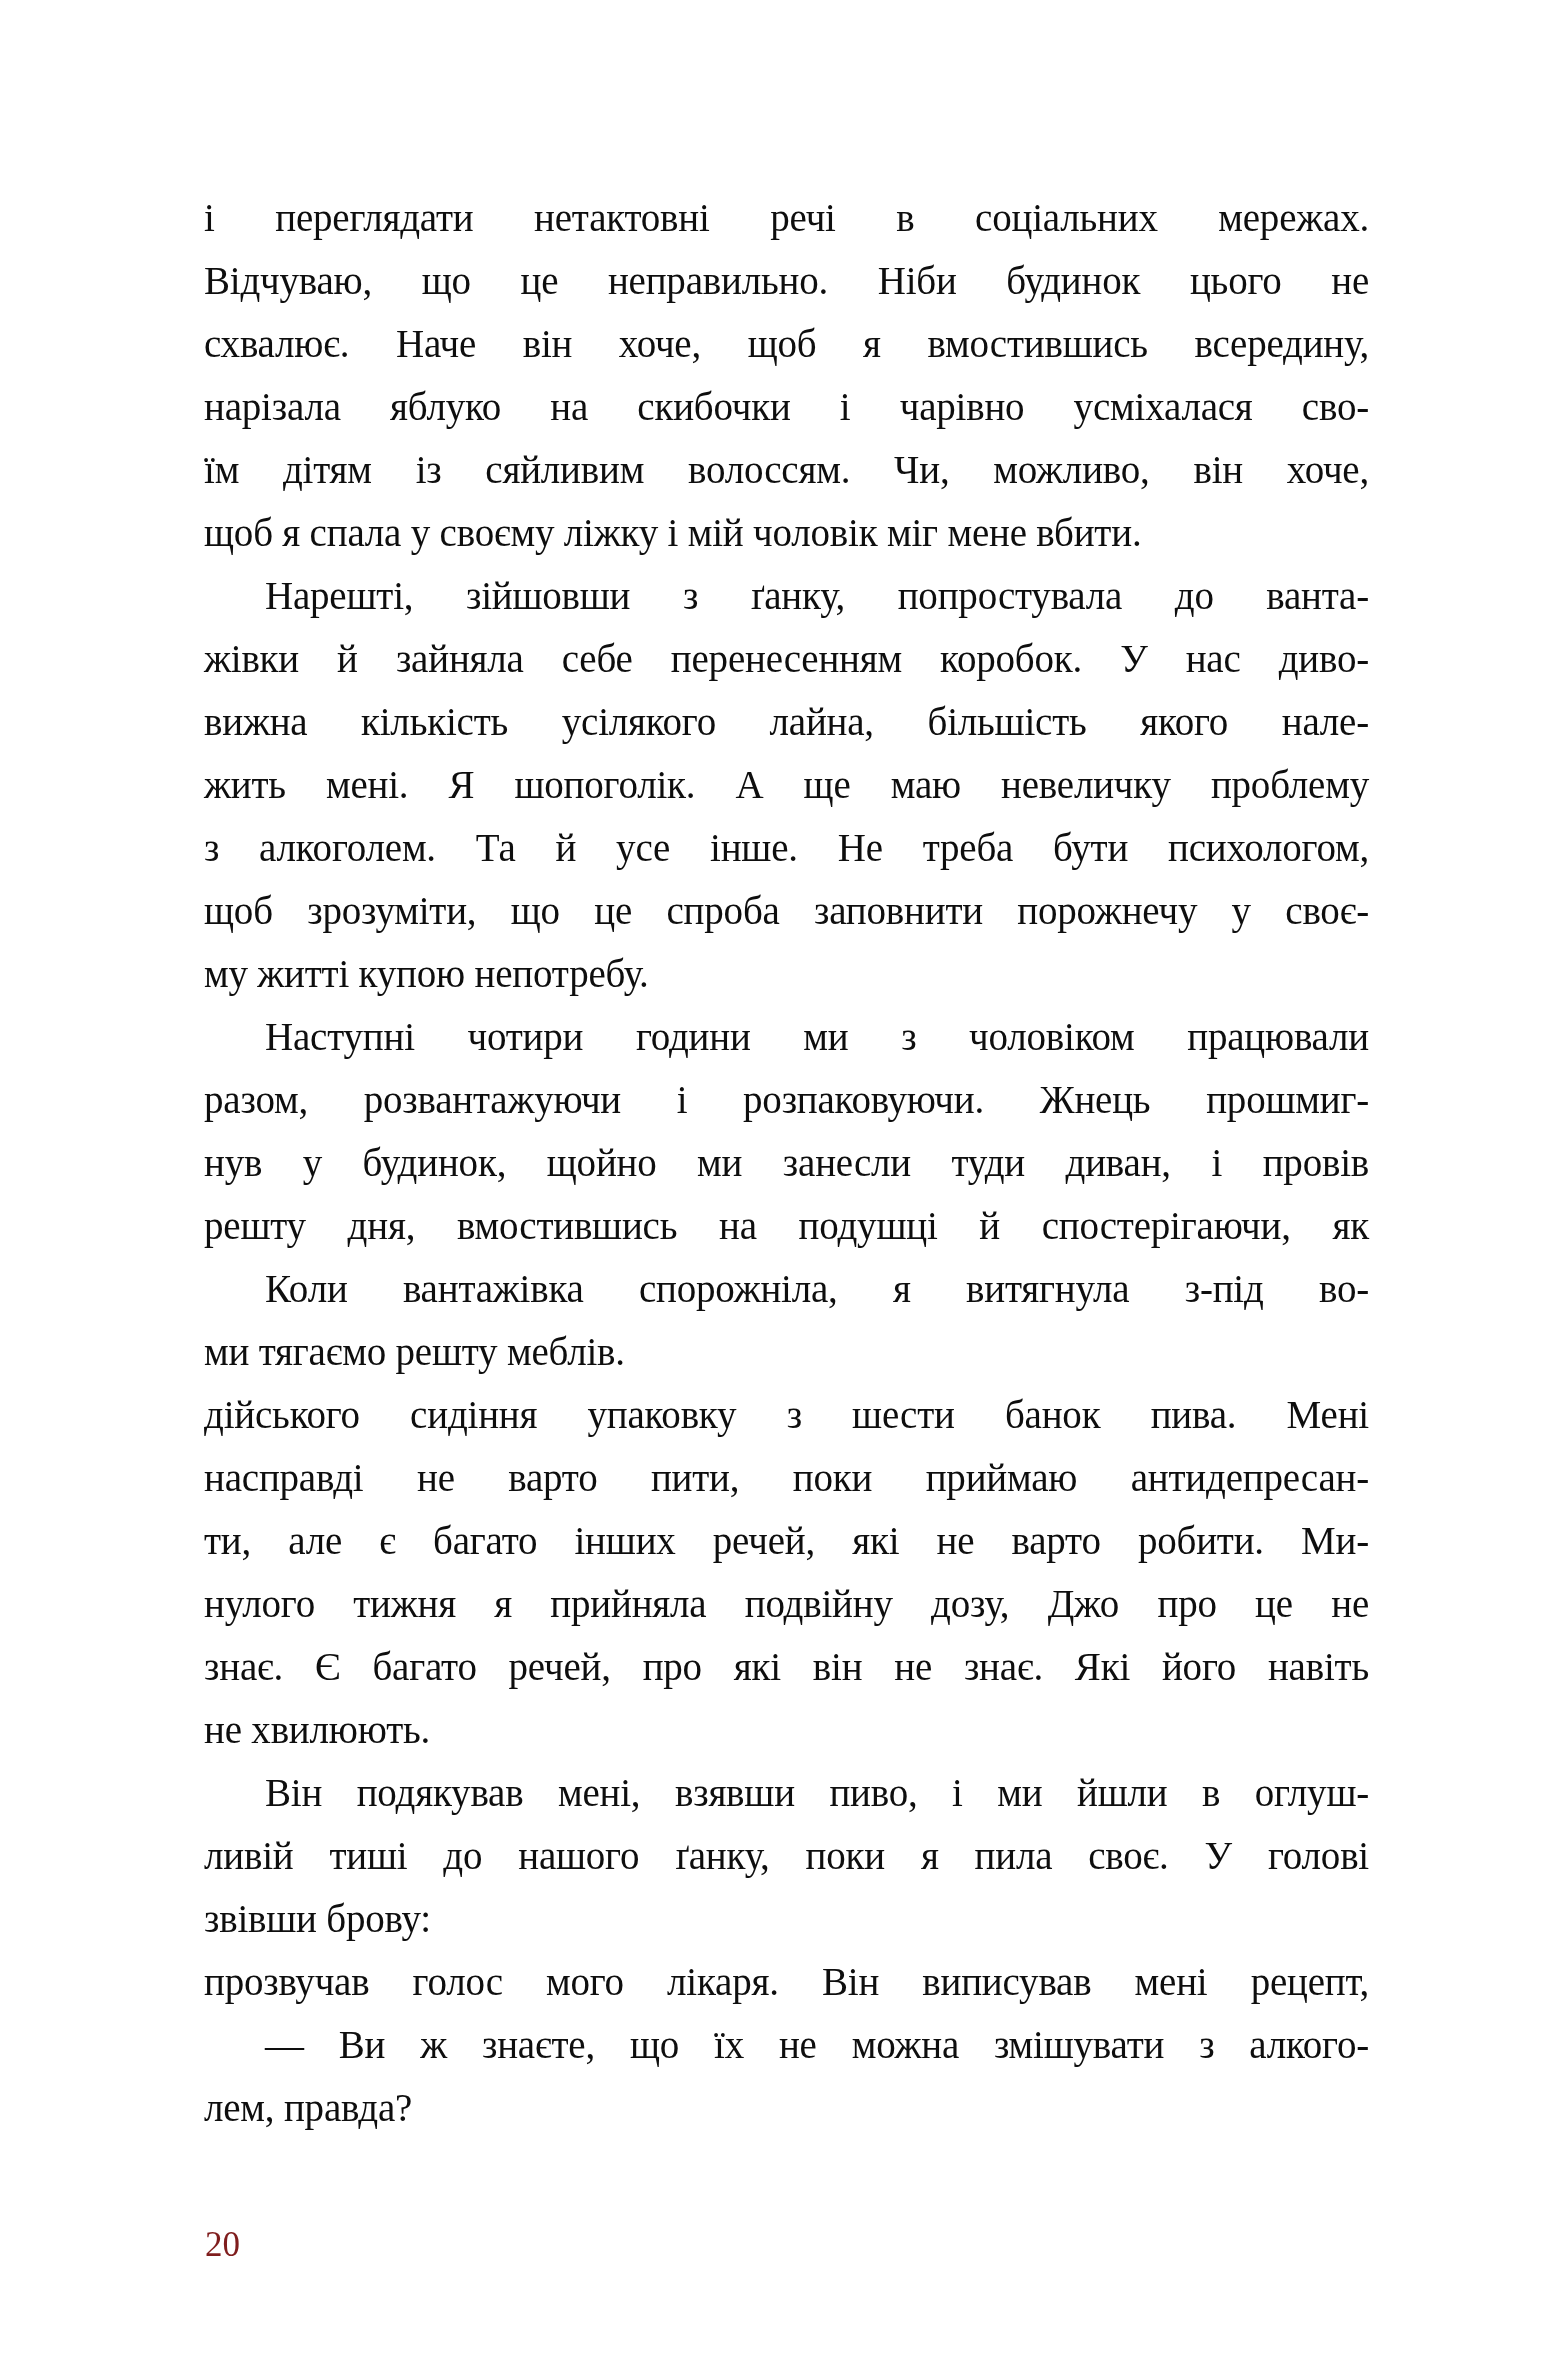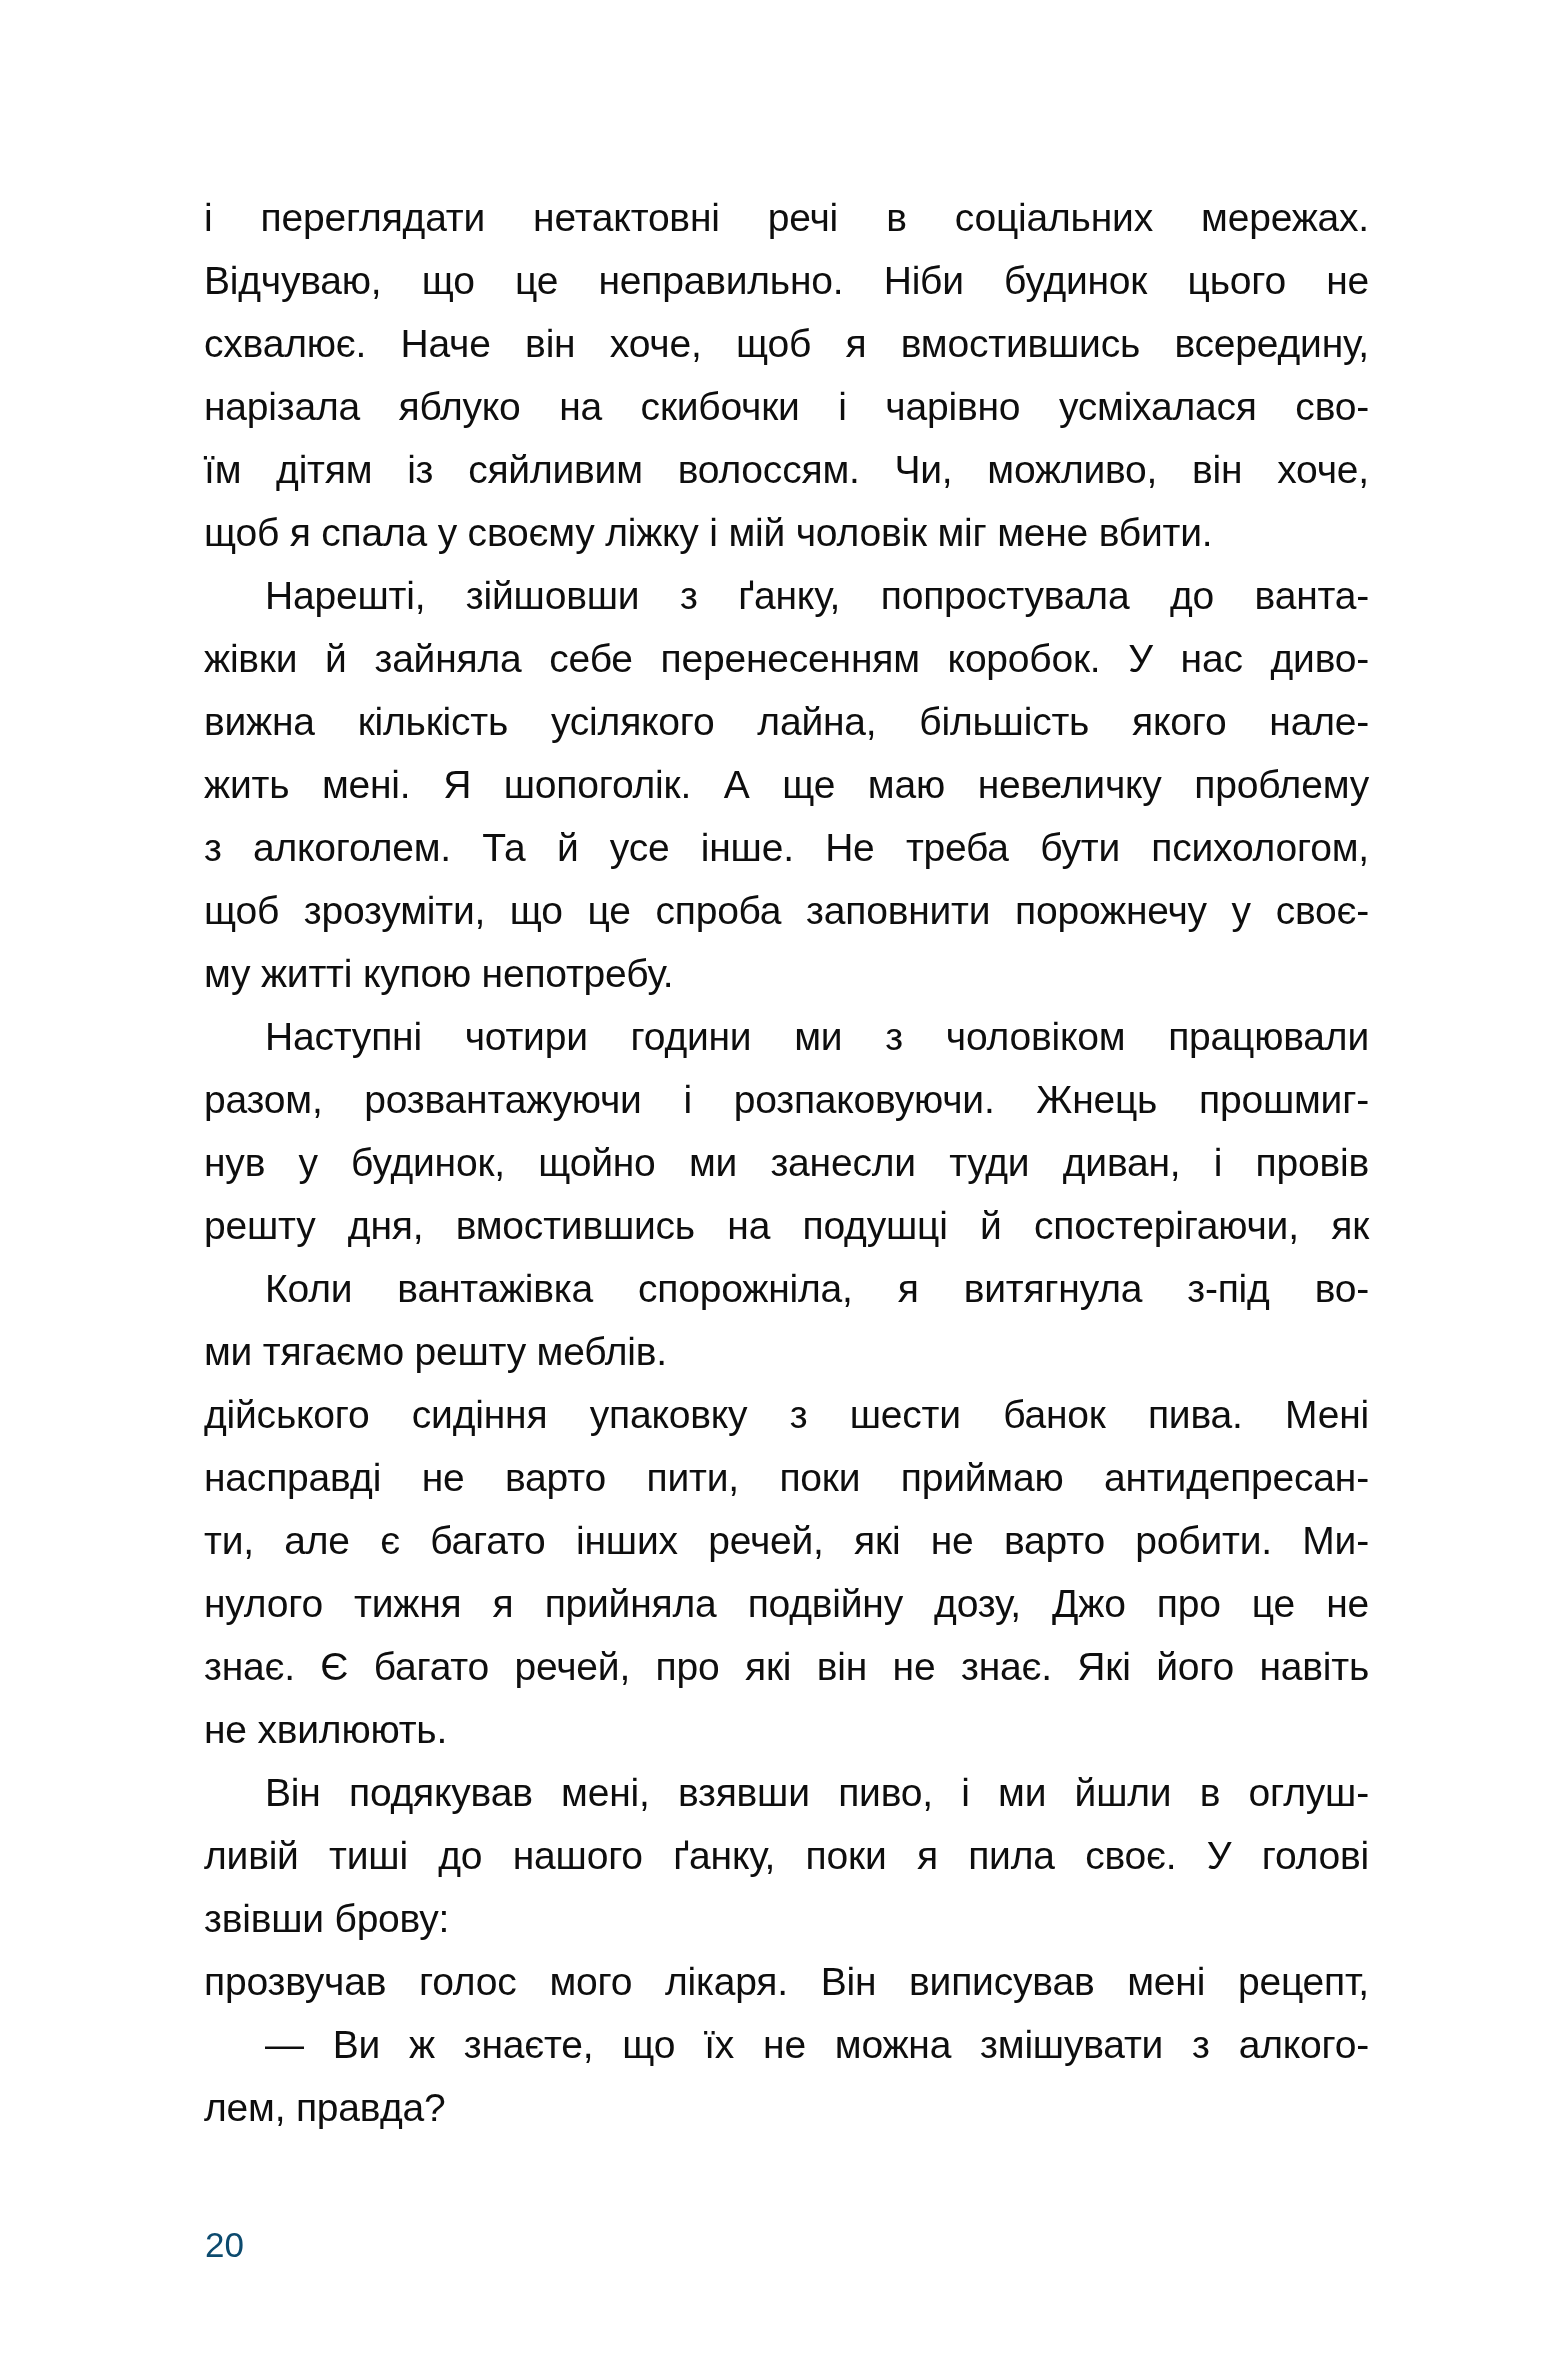--- a/index.html
+++ b/index.html
@@ -7,21 +7,21 @@
     margin: 0;
     padding: 0;
     background: #ffffff;
   }
   .page {
     position: relative;
     width: 1546px;
     height: 2377px;
     background: #ffffff;
     overflow: hidden;
-    font-family: Liberation Sans, sans-serif;
+    font-family: Liberation Serif, serif;
     color: #0e0e0e;
   }
   .text-block {
     position: absolute;
     left: 204px;
     top: 186px;
     width: 1165px;
     font-size: 39px;
     line-height: 63px;
     letter-spacing: -0.2px;
@@ -36,21 +36,21 @@
   }
   .line.indent {
     text-indent: 61px;
   }
   .page-number {
     position: absolute;
     left: 205px;
     top: 2227px;
     font-size: 35px;
     line-height: 1;
-    color: #0c4a6e;
+    color: #7f1d1d;
   }
 </style>
 </head>
 <body>
 
 <div class="page">
   <main class="text-block" id="text-block">
       <div class="line">і переглядати нетактовні речі в соціальних мережах.</div>
       <div class="line">Відчуваю, що це неправильно. Ніби будинок цього не</div>
       <div class="line">схвалює. Наче він хоче, щоб я вмостившись всередину,</div>

